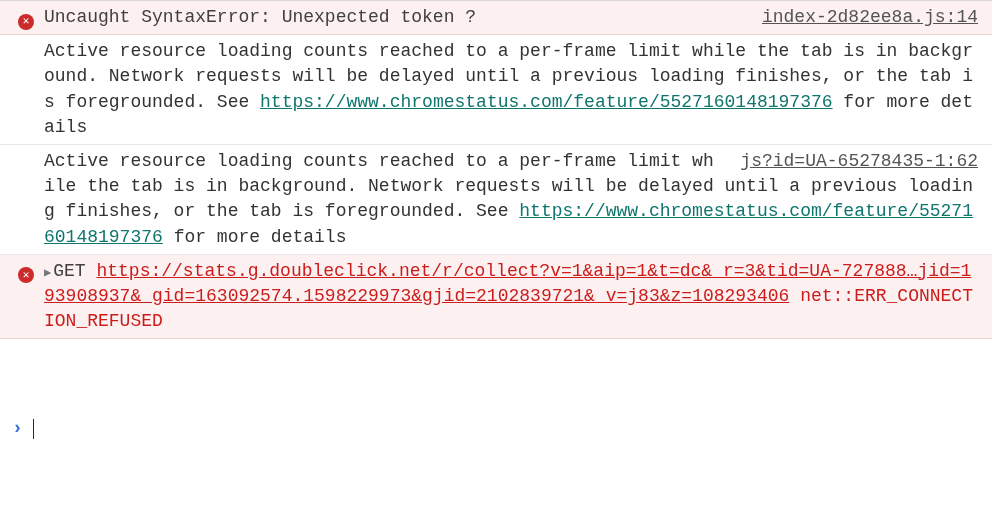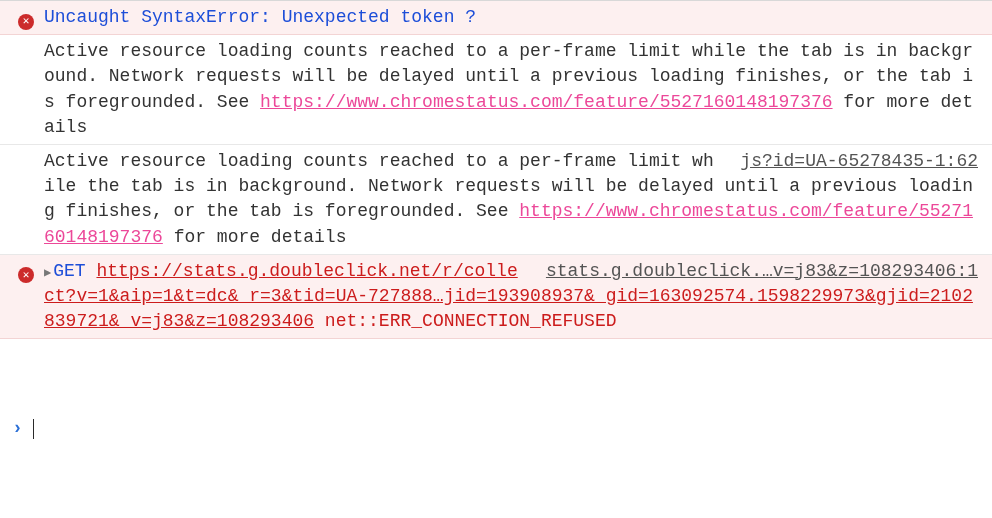--- a/index.html
+++ b/index.html
@@ -57,31 +57,31 @@
     width: calc(100% - 40px);
   }
   .src {
     float: right;
     margin-left: 18px;
     text-decoration: underline;
     color: #545454;
     cursor: pointer;
     white-space: nowrap;
   }
-  .err .prime { color: #1d4ed8; text-align: center; }
+  .err .prime { color: #404040; text-align: center; }
   .disclose {
     color: #777;
     font-size: 12px;
     display: inline-block;
     margin-right: 2px;
     cursor: pointer;
   }
   .link-u {
     text-decoration: underline;
-    color: #ec4899;
+    color: #0f766e;
     cursor: pointer;
   }
   .err .link-u { color: #cc1c1c; }
   .neterr { color: #cc1c1c; margin-top: 22px; }
   .prompt-row {
     display: flex;
     align-items: center;
     padding: 6px 10px 6px 12px;
     flex: 1;
   }
@@ -106,20 +106,21 @@
 </style>
 </head>
 <body>
 
 <div class="console">
 
   <div class="row err">
     <span class="gutter">
       <span class="err-icon"></span>
     </span><span class="msg-wrap">
+      <span class="src">index-2d82ee8a.js:14</span>
       <span class="prime">Uncaught SyntaxError: Unexpected token ?</span>
     </span>
   </div>
 
   <div class="row">
     <span class="gutter"></span><span class="msg-wrap">
       <span>Active resource loading counts reached to a per-frame limit while the tab is in background. Network requests will be delayed until a previous loading finishes, or the tab is foregrounded. See </span><span class="link-u">https://www.chromestatus.com/feature/5527160148197376</span><span> for more details</span>
     </span>
   </div>
 
@@ -127,21 +128,20 @@
     <span class="gutter"></span><span class="msg-wrap">
       <span class="src">js?id=UA-65278435-1:62</span>
       <span>Active resource loading counts reached to a per-frame limit while the tab is in background. Network requests will be delayed until a previous loading finishes, or the tab is foregrounded. See </span><span class="link-u">https://www.chromestatus.com/feature/5527160148197376</span><span> for more details</span>
     </span>
   </div>
 
   <div class="row err">
     <span class="gutter">
       <span class="err-icon"></span>
     </span><span class="msg-wrap">
-      <span class="src">stats.g.doubleclick.…v=j83&amp;z=108293406:1</span>
       <span class="disclose">▶</span><span class="prime">GET</span>
       <span class="link-u">https://stats.g.doubleclick.net/r/collect?v=1&amp;aip=1&amp;t=dc&amp;_r=3&amp;tid=UA-727888…jid=193908937&amp;_gid=163092574.1598229973&amp;gjid=2102839721&amp;_v=j83&amp;z=108293406</span>
       <span class="neterr">net::ERR_CONNECTION_REFUSED</span>
     </span>
   </div>
 
   <div class="prompt-row">
     <span class="prompt">›</span>
     <span class="caret"></span>
     <span class="input-area" contenteditable="true" style=""></span>

